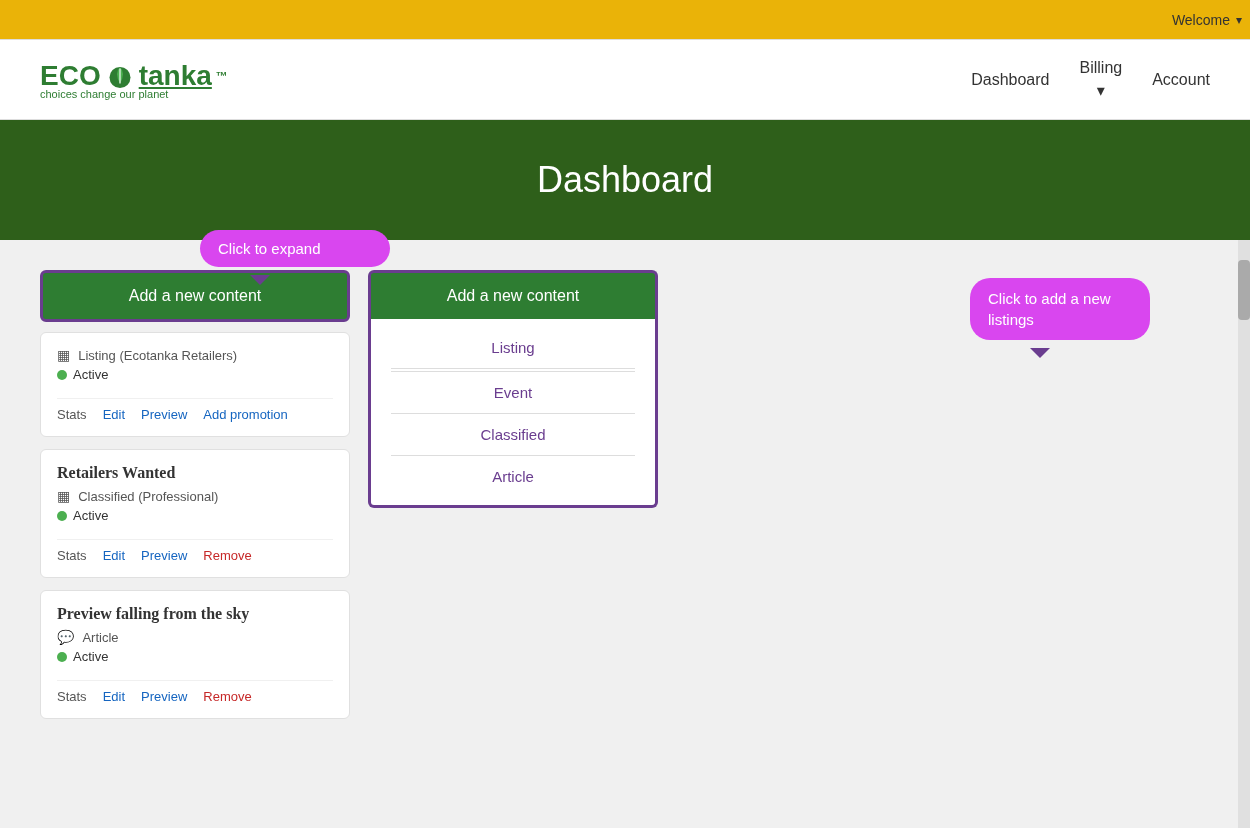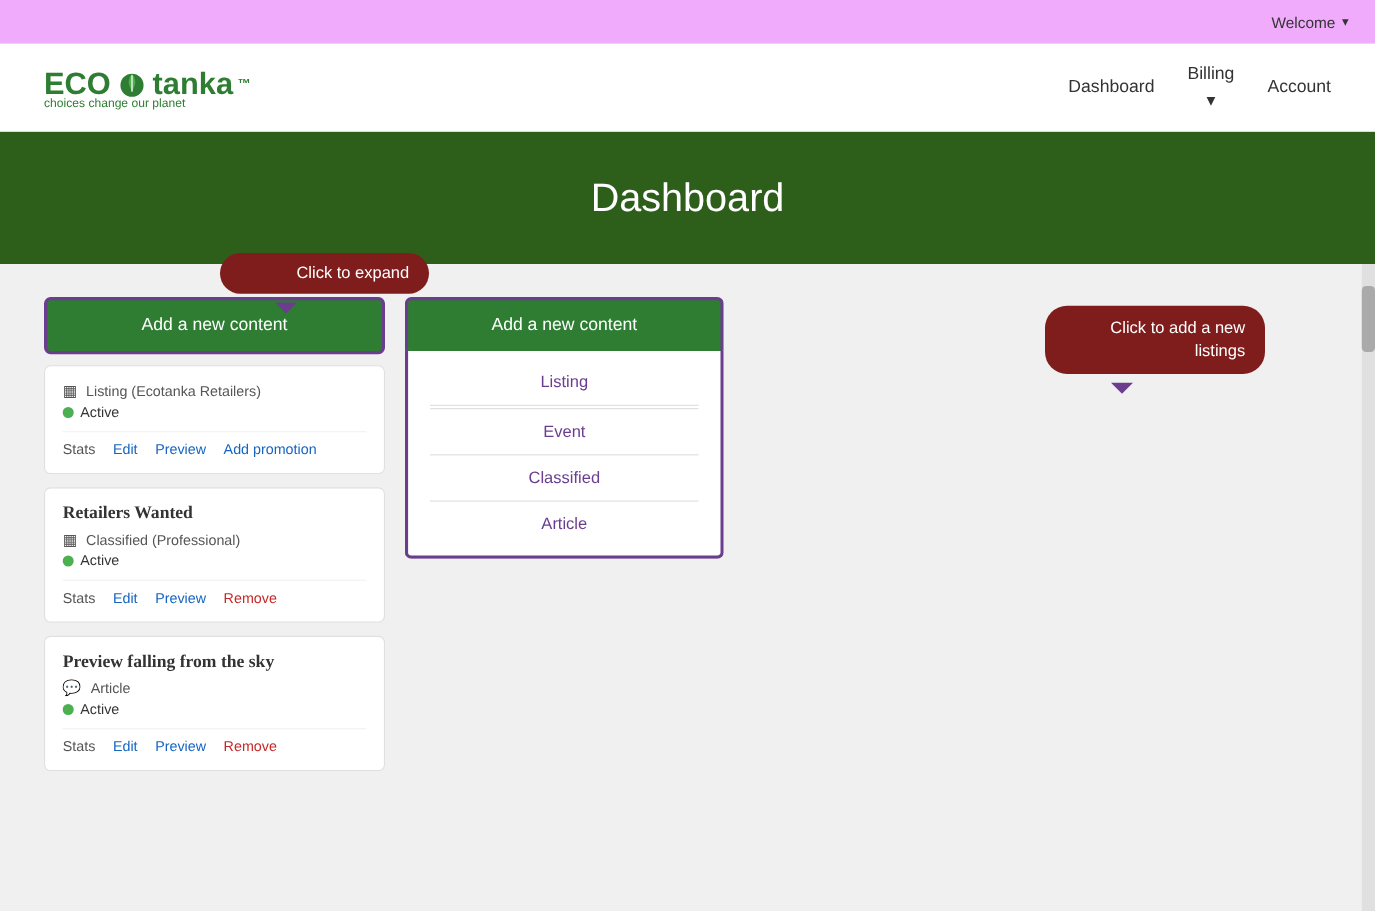--- a/index.html
+++ b/index.html
@@ -1,26 +1,26 @@
 <!DOCTYPE html>
 <html><head>
   <meta charset="utf-8">
   <style>
     * { box-sizing: border-box; margin: 0; padding: 0; }
     body { font-family: Arial, sans-serif; background: #f0f0f0; min-height: 828px; width: 1250px; overflow-x: hidden; }
 
     
     .top-bar {
-      background: #f0abfc;
+      background: #eab308;
       border-bottom: 1px solid #ddd;
       height: 40px;
       display: flex;
       align-items: center;
       justify-content: flex-end;
-      padding-right: 24px;
+      padding-right: 8px;
       position: relative;
     }
     .welcome-area {
       display: flex;
       align-items: center;
       gap: 6px;
       cursor: pointer;
     }
     .welcome-text { font-size: 14px; color: #333; }
     .chevron-down { font-size: 12px; color: #333; }
@@ -47,21 +47,21 @@
       align-items: center;
       gap: 4px;
     }
     .logo-eco { color: #2e7d32; }
     .logo-leaf {
       width: 30px;
       height: 30px;
       display: inline-block;
       vertical-align: middle;
     }
-    .logo-tanka { color: #2e7d32; }
+    .logo-tanka { color: #2e7d32; text-decoration: underline; }
     .logo-tm { font-size: 12px; vertical-align: super; color: #2e7d32; }
     .logo-sub { font-size: 11px; color: #2e7d32; margin-top: -4px; }
     .nav-links {
       display: flex;
       align-items: center;
       gap: 30px;
     }
     .nav-link { font-size: 16px; color: #333; text-decoration: none; cursor: pointer; }
     .billing-link {
       display: flex;
@@ -87,27 +87,27 @@
     
     .main-content {
       background: #f0f0f0;
       padding: 30px 40px;
       min-height: 600px;
       position: relative;
     }
 
     
     .tooltip-bubble {
-      background: #7f1d1d;
+      background: #d946ef;
       color: #fff;
       border-radius: 20px;
       padding: 10px 18px;
       font-size: 15px;
       position: absolute;
-      text-align: right;
+      text-align: left;
     }
     .tooltip-bubble::after {
       content: '';
       position: absolute;
       border-style: solid;
     }
     .tooltip-expand {
       top: -10px;
       left: 200px;
       width: 190px;
@@ -193,21 +193,21 @@
       border-radius: 50%;
       background: #4caf50;
       display: inline-block;
     }
     .status-text { font-size: 13px; color: #333; }
     .card-actions {
       display: flex;
       gap: 16px;
       border-top: 1px solid #f0f0f0;
       padding-top: 8px;
-      margin-top: 4px;
+      margin-top: 16px;
     }
     .card-action {
       font-size: 13px;
       color: #1565c0;
       cursor: pointer;
       text-decoration: none;
     }
     .card-action.remove { color: #c62828; }
     .card-action.stats { color: #555; }
 
@@ -384,21 +384,21 @@
       <hr class="dropdown-divider">
       <hr class="dropdown-divider">
       <a class="dropdown-item">Event</a>
       <hr class="dropdown-divider">
       <a class="dropdown-item">Classified</a>
       <hr class="dropdown-divider">
       <a class="dropdown-item">Article</a>
     </div>
   </div>
 
-  <div class="tooltip-bubble tooltip-listings" style="position:absolute; top:38px; right:100px; width:200px;">
+  <div class="tooltip-bubble tooltip-listings" style="position:absolute; top:38px; right:100px; width:180px;">
     <span>Click to add a new listings</span>
   </div>
 
   <div class="scrollbar-track" style="position:absolute; right:0; top:0; height:100%;">
     <div class="scrollbar-thumb"></div>
   </div>
 
 </div>
 
 </body></html>

